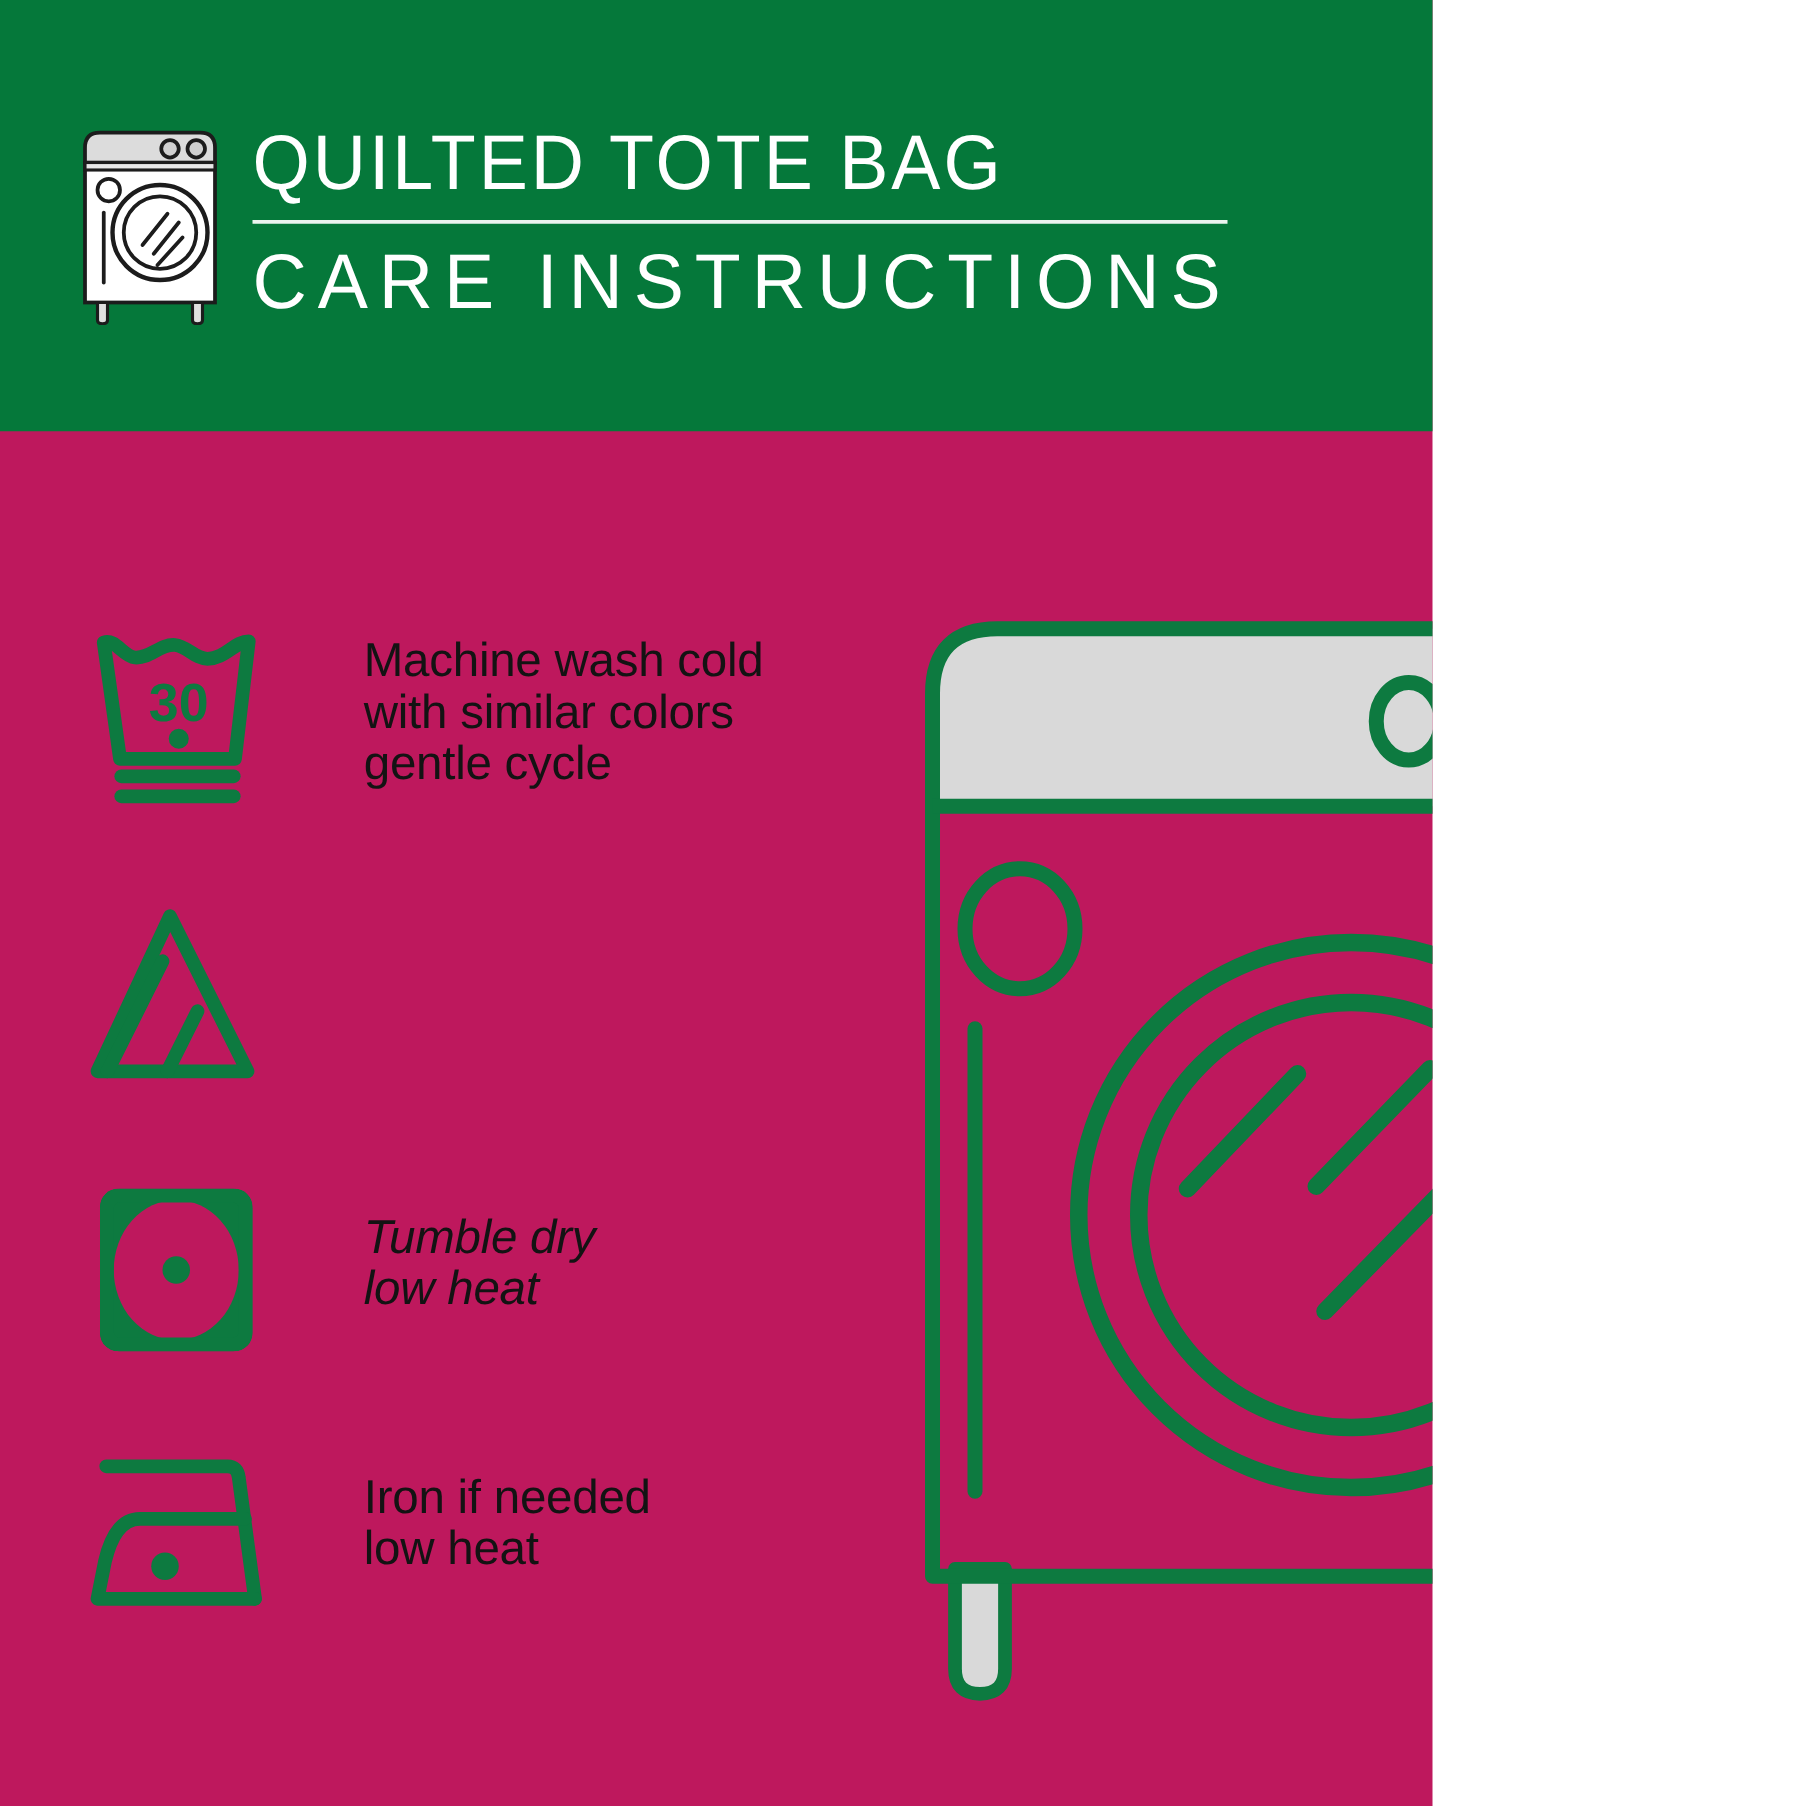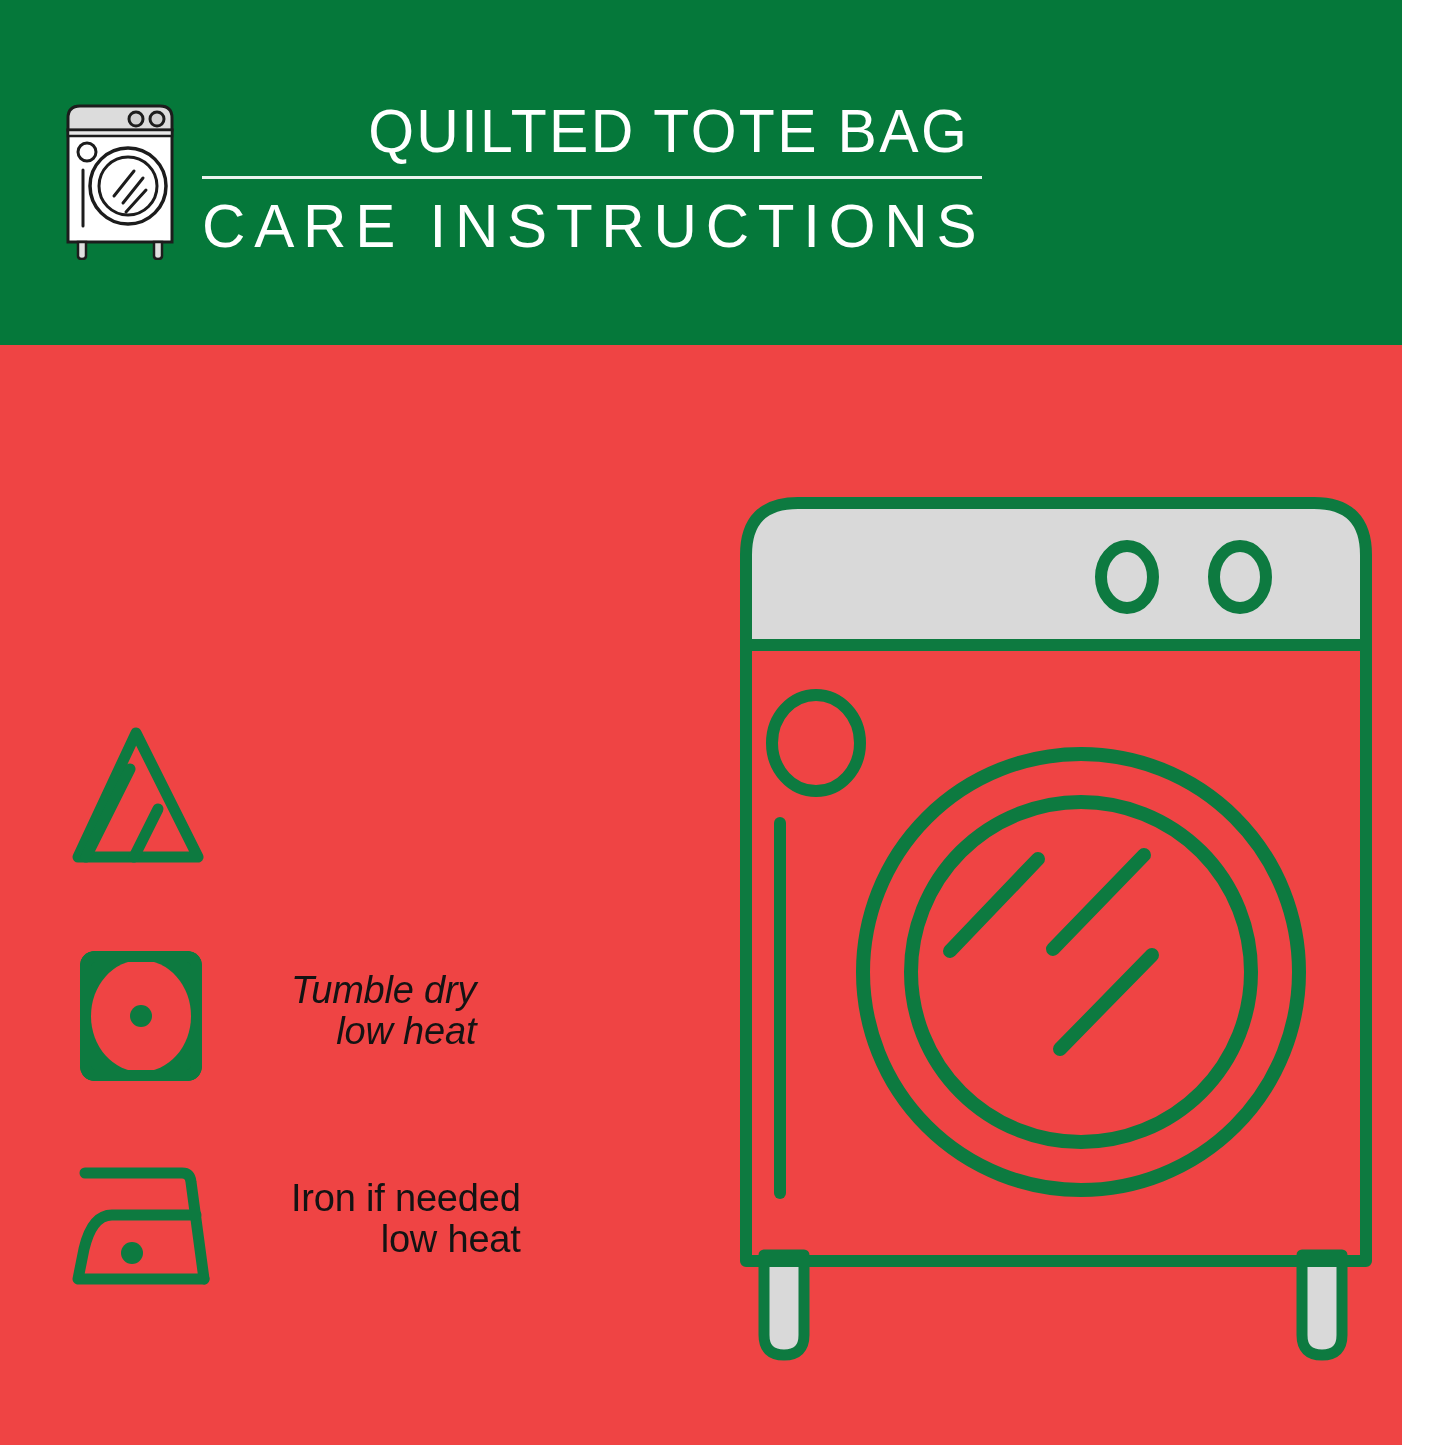--- a/index.html
+++ b/index.html
@@ -6,25 +6,24 @@
   html, body {
     margin: 0;
     padding: 0;
     background: #ffffff;
   }
   body {
     font-family: "Liberation Sans", sans-serif;
   }
   .page {
     position: relative;
-    width: 1402px;
+    width: 1146px;
     height: 1445px;
-    background: #ef4444;
+    background: #be185d;
     overflow: hidden;
-    text-align: right;
   }
 
   
   .header-band {
     position: absolute;
     left: 0;
     top: 0;
     width: 1445px;
     height: 345px;
     background: #05783a;
@@ -163,20 +162,37 @@
 
     <div class="header-titles">
       <div class="title-main">QUILTED TOTE BAG</div>
       <div class="title-rule"></div>
       <div class="title-sub">CARE INSTRUCTIONS</div>
     </div>
   </div>
 
   <div class="care-list">
 
+    <div class="care-row care-row-0">
+      <svg class="care-symbol" viewBox="0 0 155 150" aria-hidden="true">
+        <g fill="none" stroke="#0d7a40" stroke-width="11" stroke-linecap="round" stroke-linejoin="round">
+
+          <path d="M13 19 C23 16 28 30 38 31 C50 32 58 20 70 21 C80 22 86 32 96 32 C110 32 118 18 129 18
+                   L118 112 L26 112 Z"></path>
+
+          <line x1="27" y1="126" x2="117" y2="126"></line>
+          <line x1="27" y1="142" x2="117" y2="142"></line>
+        </g>
+        <text x="73" y="82" fill="#0d7a40" font-family="'Liberation Sans', sans-serif" font-size="43" font-weight="bold" text-anchor="middle">30</text>
+        <circle cx="73" cy="96" r="8" fill="#0d7a40"></circle>
+      </svg>
+      <div class="care-text">Machine wash cold
+with similar colors
+gentle cycle</div>
+    </div>
 
     <div class="care-row care-row-1">
       <svg class="care-symbol" viewBox="0 0 155 150" aria-hidden="true">
         <g fill="none" stroke="#0d7a40" stroke-width="11" stroke-linecap="round" stroke-linejoin="round">
           <path d="M66 12 L128 136 L8 136 Z"></path>
           <line x1="60" y1="48" x2="16" y2="136"></line>
           <line x1="88" y1="88" x2="64" y2="136"></line>
         </g>
       </svg>
     </div>

